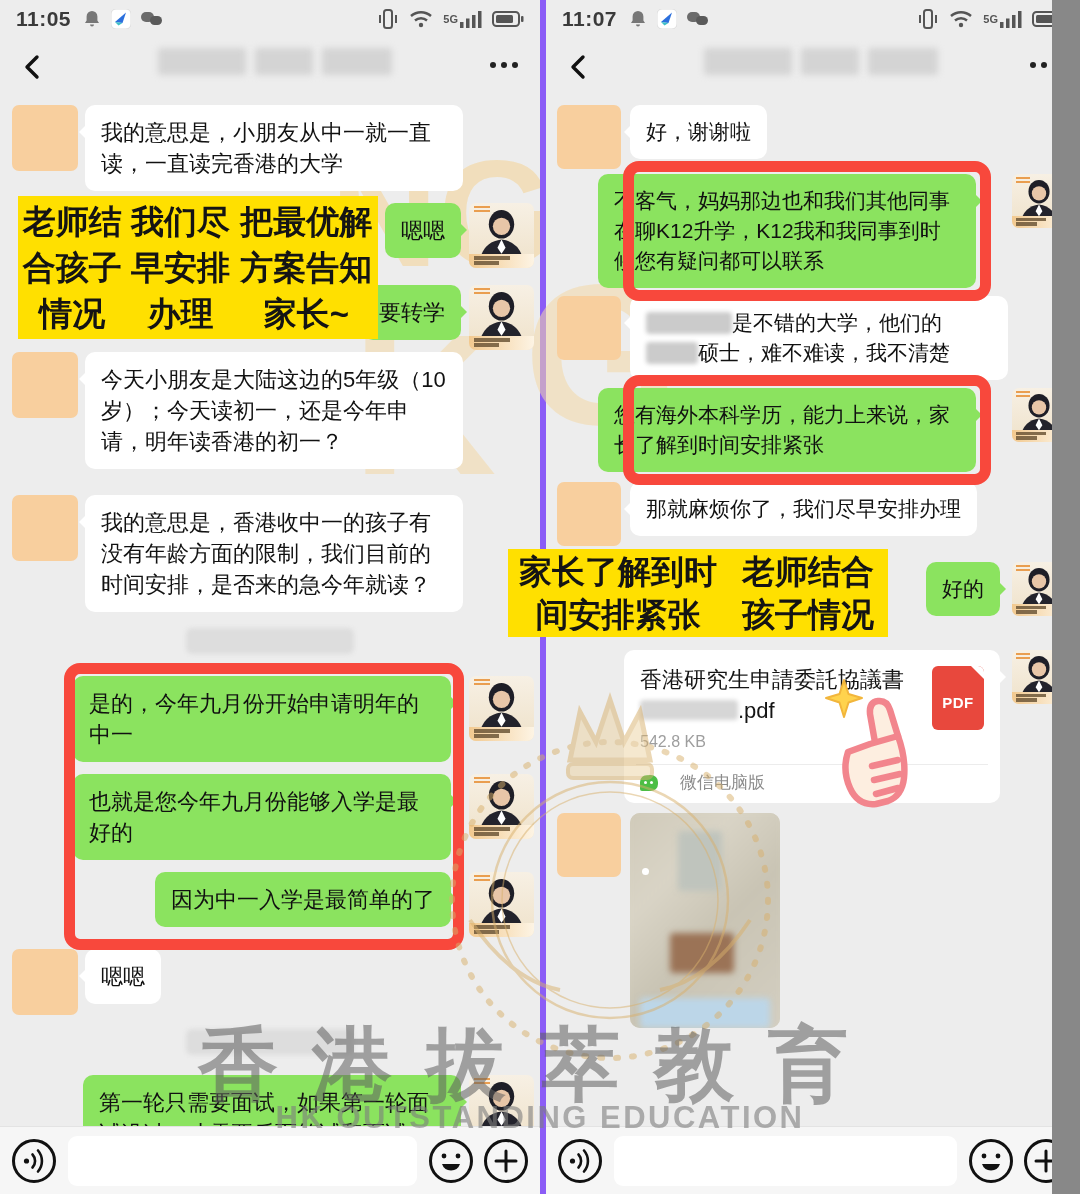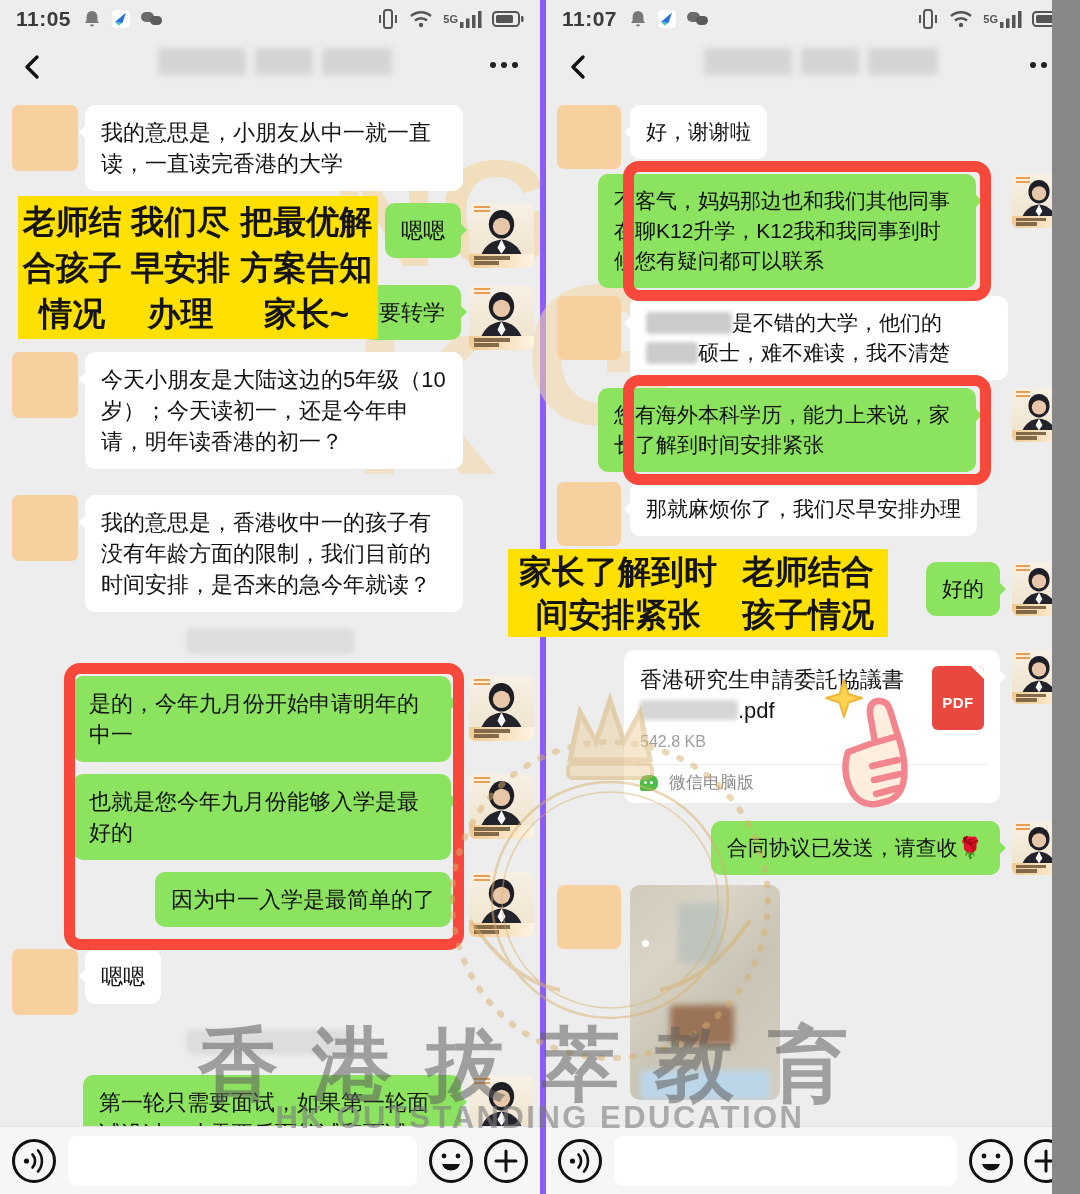--- a/index.html
+++ b/index.html
@@ -86,21 +86,21 @@
 
   
   .file-card{position:relative;width:376px;background:#fff;border-radius:10px;
              padding:14px 16px 10px;font-size:22px;line-height:31px;color:#151515}
   .file-card::after{content:'';position:absolute;right:-13px;top:20px;border:7px solid transparent;border-left-color:#fff}
   .file-title{width:266px}
   .f-blur{display:inline-block;width:98px;height:20px;vertical-align:-2px;background:#d6d6d6;
           filter:blur(2px);border-radius:4px}
   .file-size{font-size:16px;color:#9e9e9e;margin-top:4px;line-height:24px}
   .file-div{border-top:1px solid #ececec;margin:10px -4px 0}
-  .file-src{display:flex;align-items:center;gap:11px;margin-top:8px;font-size:17px;color:#8c8c8c;line-height:20px}
+  .file-src{display:flex;align-items:center;gap:22px;margin-top:8px;font-size:17px;color:#8c8c8c;line-height:20px}
   .wxmini{width:18px;height:16px;background:#4cbe45;border-radius:7px 7px 7px 2px;position:relative}
   .wxmini::after{content:'';position:absolute;left:4px;top:6px;width:3px;height:3px;border-radius:50%;
                  background:#fff;box-shadow:6px 0 0 #fff}
   .pdf{position:absolute;right:16px;top:16px;width:52px;height:64px;background:#e8483d;border-radius:6px;
        color:#fff;font-weight:800;font-size:15px;display:flex;align-items:flex-end;justify-content:center;
        padding-bottom:12px;letter-spacing:.5px}
   .pdf::after{content:'';position:absolute;top:0;right:0;border-left:13px solid transparent;
               border-top:13px solid #fff;border-top-right-radius:6px}
 
   
@@ -536,35 +536,20 @@
               <circle cx="32" cy="23" r="8.5" fill="#e8c6a8"></circle>
               <path d="M10 58 Q14 38 32 36 Q50 38 54 58 L54 64 L10 64 Z" fill="#23232c"></path>
               <path d="M32 36 L28 44 L32 50 L36 44 Z" fill="#fff"></path>
             </svg>
             <i class="cap"></i>
             <i class="cl1"></i>
             <i class="cl2"></i>
             <i class="crn"></i>
           </div>
         </div>
-        <div class="m-row out" style="margin-top: 18px;">
-          <div class="bubble out">合同协议已发送，请查收🌹</div>
-          <div class="av out">
-            <svg viewBox="0 0 64 64">
-              <ellipse cx="32" cy="21" rx="12.5" ry="14" fill="#1e1e27"></ellipse>
-              <circle cx="32" cy="23" r="8.5" fill="#e8c6a8"></circle>
-              <path d="M10 58 Q14 38 32 36 Q50 38 54 58 L54 64 L10 64 Z" fill="#23232c"></path>
-              <path d="M32 36 L28 44 L32 50 L36 44 Z" fill="#fff"></path>
-            </svg>
-            <i class="cap"></i>
-            <i class="cl1"></i>
-            <i class="cl2"></i>
-            <i class="crn"></i>
-          </div>
-        </div>
         <div class="m-row in" style="margin-top: 10px;">
           <div class="av in"></div>
           <div class="img-msg">
             <i class="imgblur"></i>
             <i class="imgpatch" style="left:48px;top:18px;width:44px;height:60px;background:#bfc4bd"></i>
             <i class="imgpatch" style="left:40px;top:120px;width:64px;height:40px;background:#9b7356"></i>
             <i class="imgpatch" style="left:10px;top:185px;width:130px;height:30px;background:#bcd6e8"></i>
             <i class="imgdot"></i>
           </div>
         </div>

